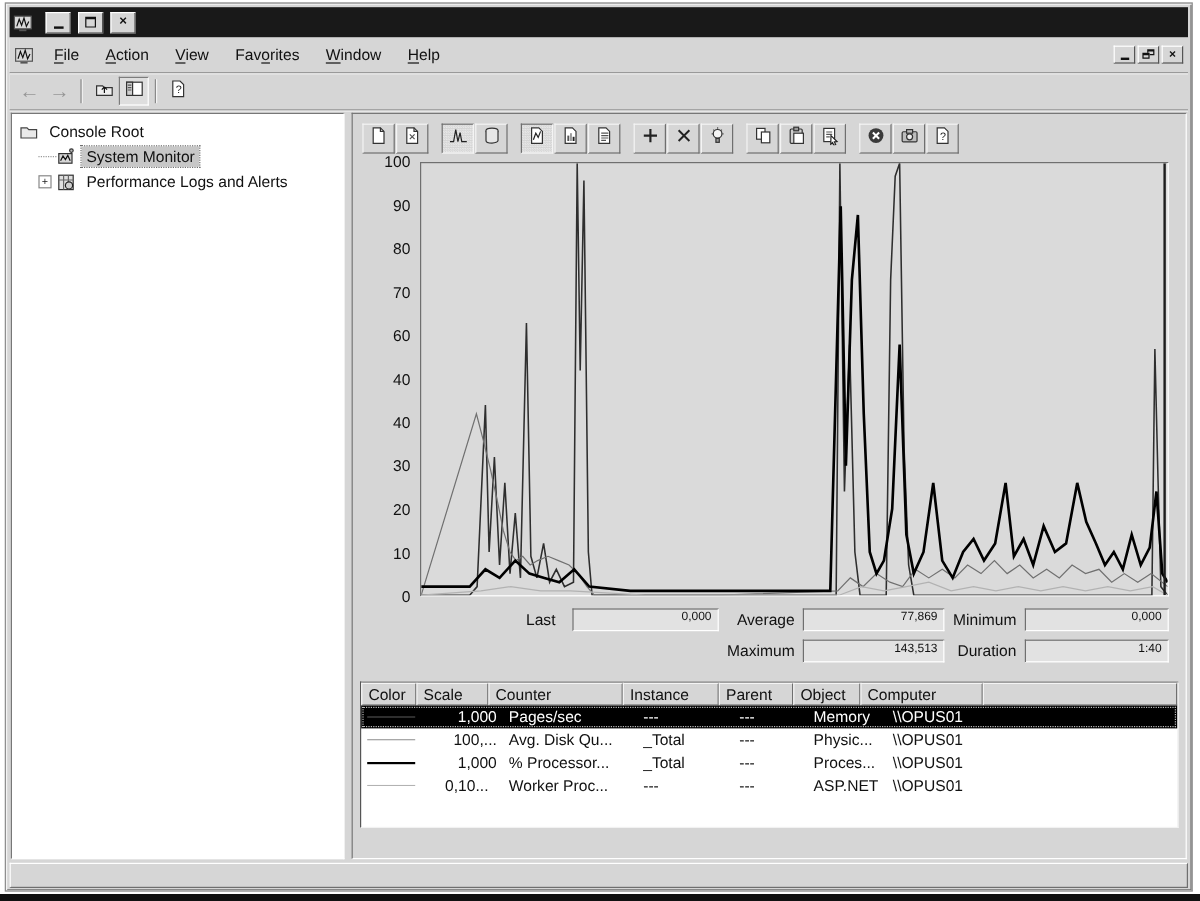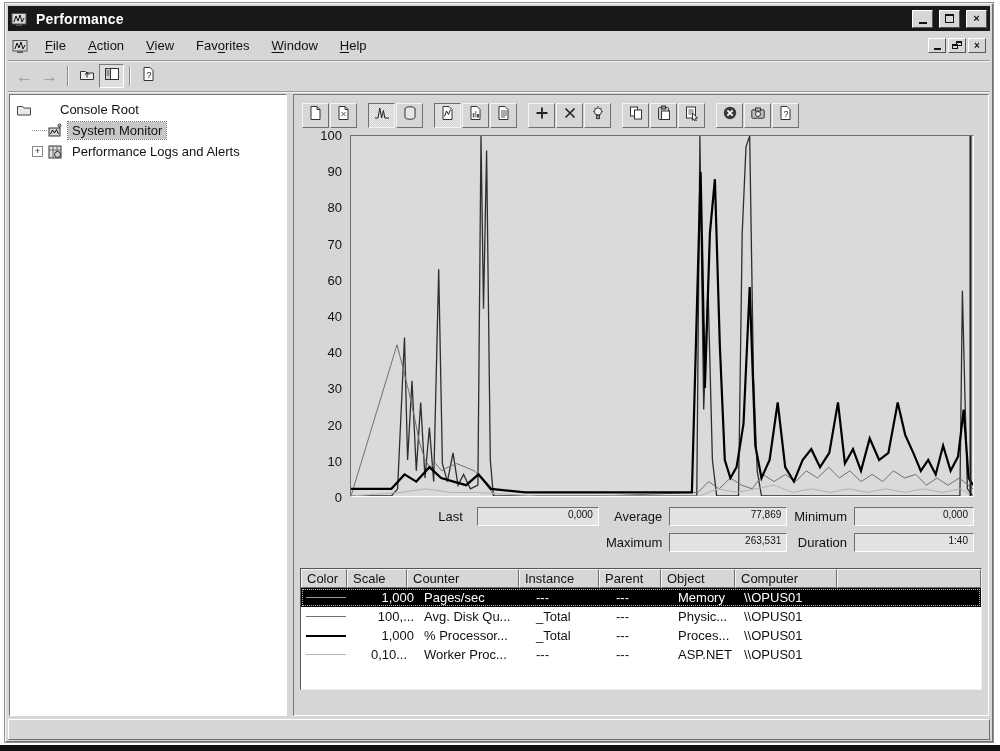--- a/index.html
+++ b/index.html
@@ -89,21 +89,20 @@
 <div class="window">
 
   <div class="titlebar">
     <span class="tree-ic">
         <svg width="16" height="16" viewBox="0 0 16 16">
           <rect x="1" y="2.5" width="14" height="10.5" fill="#d9d9d9" stroke="#555"></rect>
           <path d="M3 11 L5 5 7 10 9 4 11 11 13 7" fill="none" stroke="#111"></path>
           <rect x="5" y="13.5" width="6" height="1.5" fill="#555"></rect>
         </svg>
       </span>
-    <span class="title">Performance</span>
     <div class="winbtn">
         <span class="glyph-min"></span>
       </div>
     <div class="winbtn">
         <span class="glyph-max"></span>
       </div>
     <div class="winbtn">
         <span class="glyph-x">×</span>
       </div>
   </div>
@@ -164,21 +163,21 @@
       <div class="flatbtn">
         <span><svg width="16" height="16" viewBox="0 0 16 16">
             <path d="M3 1.5 h6 l3 3 v10 h-9 z" fill="#fff" stroke="#333"></path>
             <text x="5.4" y="11.5" font-size="9" fill="#222">?</text>
           </svg></span>
       </div>
     </div>
 
   <div class="main">
     <div class="tree-pane">
-        <div class="tree-row" style="padding-left: 4px; gap: 19px;">
+        <div class="tree-row" style="padding-left: 4px;">
           <span class="tree-ic">
             <svg width="16" height="16" viewBox="0 0 16 16">
               <path d="M1.5 4.5 h5 l1.5 1.5 h6.5 v7 h-13 z" fill="#e9e9e9" stroke="#444"></path>
             </svg>
           </span>
           <span class="lbl">Console Root</span>
         </div>
         <div class="tree-row" style="padding-left: 20px;">
           <span style="width:15px;display:inline-block;border-top:1px dotted #999;height:1px;margin-right:0;"></span>
           <span class="tree-ic">
@@ -343,33 +342,33 @@
         <span class="stat-label">Last</span>
 
         <span class="stat-field" style="grid-column:3;">0,000</span>
         <span class="stat-label" style="grid-column:4;">Average</span>
         <span class="stat-field" style="grid-column:5;">77,869</span>
         <span class="stat-label" style="grid-column:6;">Minimum</span>
         <span class="stat-field" style="grid-column:7;">0,000</span>
 
         <span style="grid-column:1/4; grid-row:2;"></span>
         <span class="stat-label" style="grid-column:4; grid-row:2;">Maximum</span>
-        <span class="stat-field" style="grid-column:5; grid-row:2;">263,531</span>
+        <span class="stat-field" style="grid-column:5; grid-row:2;">143,513</span>
         <span class="stat-label" style="grid-column:6; grid-row:2;">Duration</span>
         <span class="stat-field" style="grid-column:7; grid-row:2;">1:40</span>
       </div>
 
       <div class="legend">
         <div class="lg-header">
             <div class="lg-hcell" style="width: 46px;">Color</div>
             <div class="lg-hcell" style="width: 60px;">Scale</div>
             <div class="lg-hcell" style="width: 112px;">Counter</div>
             <div class="lg-hcell" style="width: 80px;">Instance</div>
             <div class="lg-hcell" style="width: 62px;">Parent</div>
-            <div class="lg-hcell" style="width: 74px;">Object</div>
+            <div class="lg-hcell" style="width: 56px;">Object</div>
             <div class="lg-hcell" style="width: 102px;">Computer</div>
             <div class="lg-hcell" style="flex: 1 1 0%;"></div>
           </div>
         <div>
             <div class="lg-row selected">
               <div class="lg-cell lg-swatch" style="width: 58px;">
                 <i style="border-top:1.3px solid #9a9a9a;"></i>
               </div>
               <div class="lg-cell" style="width: 60px; text-align: right;">1,000</div>
               <div class="lg-cell" style="width: 112px;">Pages/sec</div>

